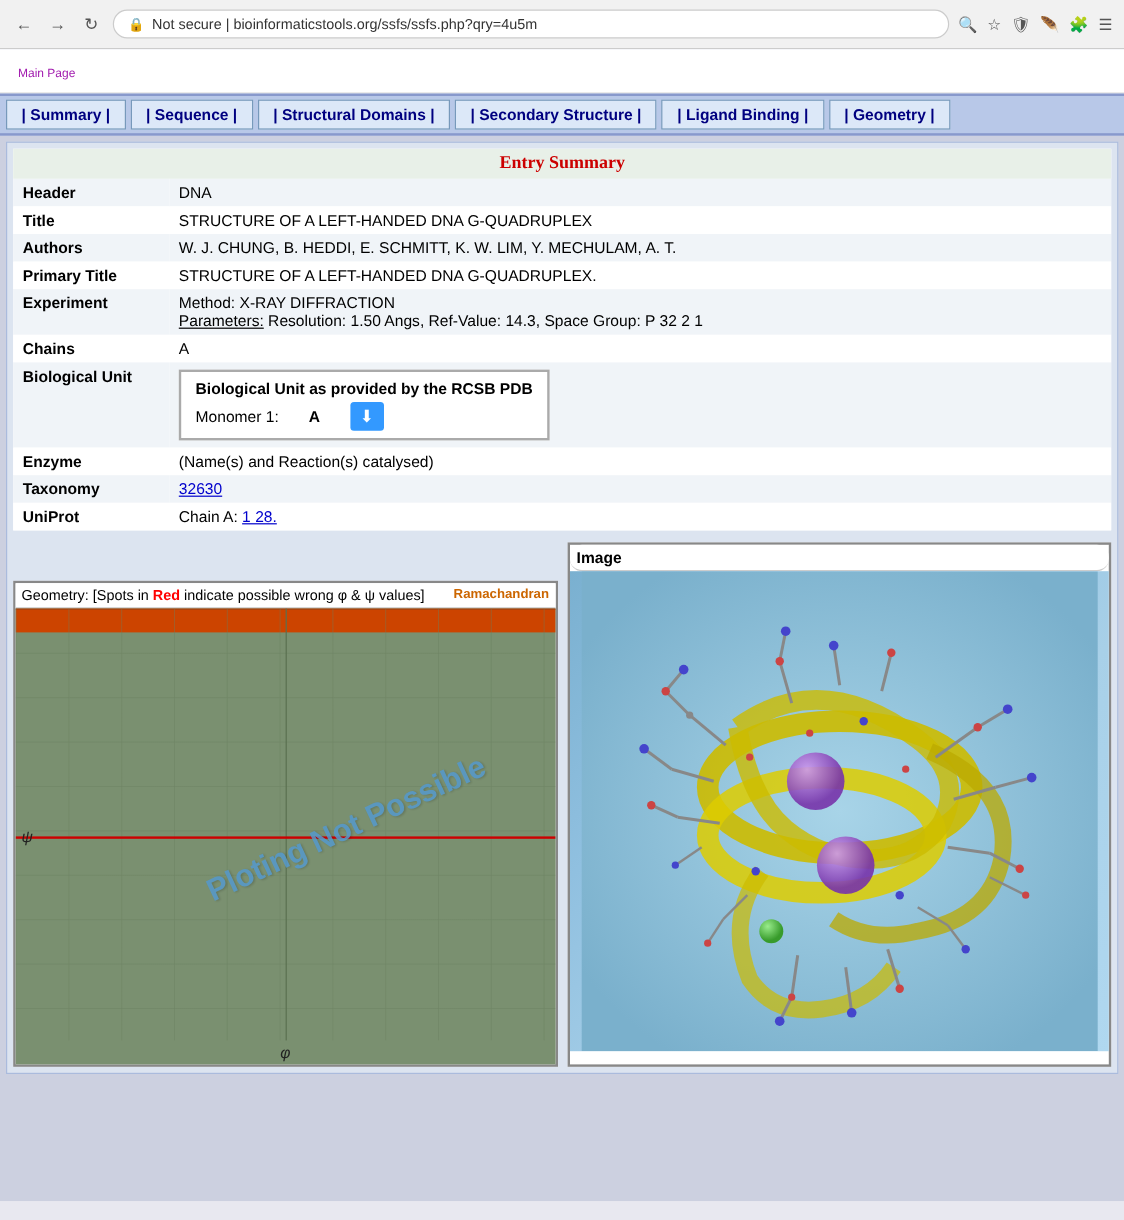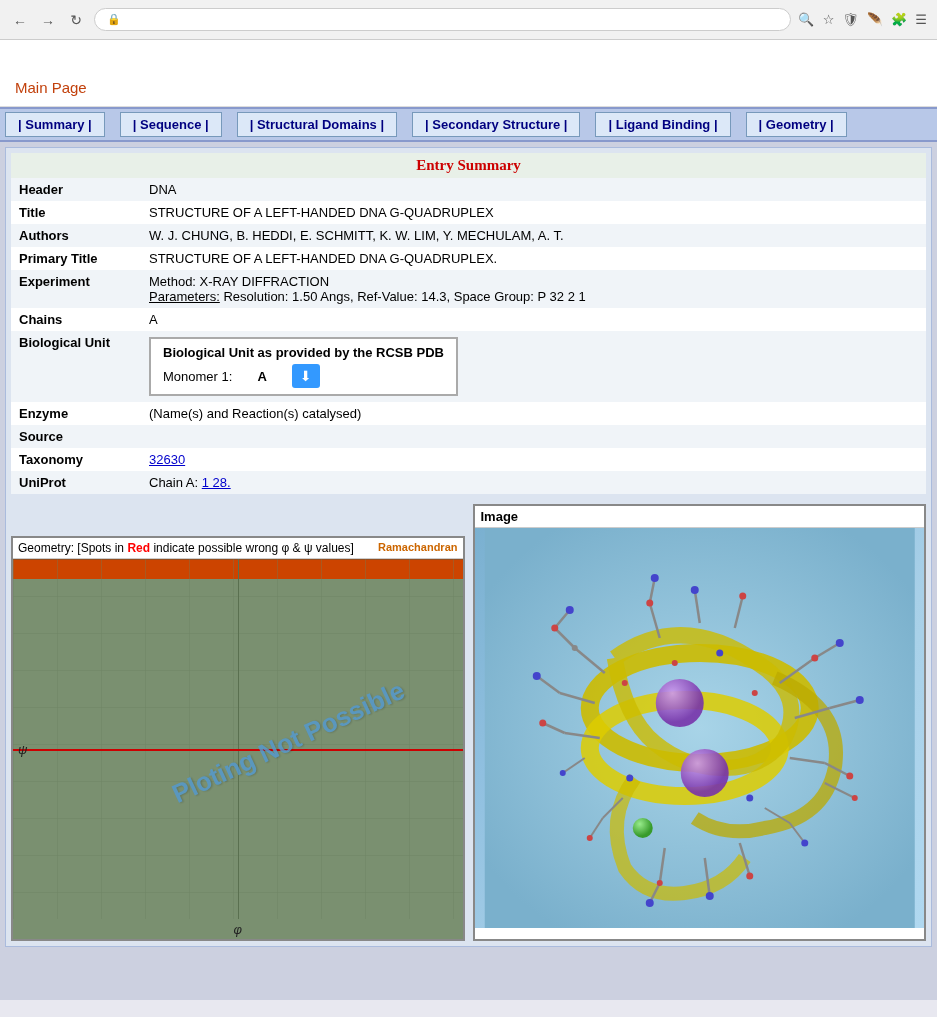--- a/index.html
+++ b/index.html
@@ -88,36 +88,35 @@
       background: linear-gradient(90deg, #f00 0%, #ff0 25%, #0f0 50%, #0ff 75%, #00f 100%);
     }
     .site-title {
       font-family: 'Comic Sans MS', cursive, sans-serif;
       font-size: 28px;
       font-weight: bold;
       color: #5533aa;
       letter-spacing: 1px;
     }
     .main-page-link {
-      color: #c2410c;
+      color: #a21caf;
       text-decoration: none;
-      font-size: 15px;
+      font-size: 10px;
       align-self: flex-start;
       padding-top: 5px;
-      margin-top: 24px;
     }
 
     
     .nav-tabs {
       background: #b8c8e8;
       border-top: 2px solid #8899cc;
       border-bottom: 2px solid #8899cc;
       display: flex;
       padding: 3px 5px;
-      gap: 15px;
+      gap: 4px;
       flex-wrap: wrap;
     }
     .nav-tab {
       background: #dce8f8;
       border: 1px solid #7799bb;
       padding: 4px 12px;
       font-size: 13px;
       font-weight: bold;
       color: #000080;
       cursor: pointer;
@@ -302,38 +301,40 @@
       flex: 1;
       border: 2px solid #888;
       background: white;
     }
     .image-header {
       font-size: 13px;
       font-weight: bold;
       padding: 3px 6px;
       background: white;
       border-bottom: 1px solid #ccc;
+      border-radius: 10px;
     }
     .molecule-image {
       width: 100%;
       height: 400px;
       background: linear-gradient(135deg, #7ab0d0 0%, #90c0e0 30%, #a8d0e8 60%, #b0d8f0 100%);
       position: relative;
       overflow: hidden;
     }
   </style>
 </head>
 <body>
 
 <div class="browser-chrome">
   <button class="browser-nav-btn">←</button>
   <button class="browser-nav-btn">→</button>
   <button class="browser-nav-btn">↻</button>
   <div class="browser-address-bar">
     <span class="lock-icon">🔒</span>
+    <span class="browser-address-text">Not secure  |  bioinformaticstools.org/ssfs/ssfs.php?qry=4u5m</span>
   </div>
   <div class="browser-icons">
     <span>🔍</span>
     <span>☆</span>
     <span>🛡</span>
     <span>🪶</span>
     <span>🧩</span>
     <span>☰</span>
   </div>
 </div>
@@ -408,24 +409,20 @@
             </div>
           </div>
         </td>
       </tr>
 
       <tr>
         <td class="label-cell">Enzyme</td>
         <td>(Name(s) and Reaction(s) catalysed)</td>
       </tr>
 
-      <tr>
-        <td class="label-cell">Source</td>
-        <td></td>
-      </tr>
 
       <tr>
         <td class="label-cell">Taxonomy</td>
         <td class="link-cell">
           <a href="#">32630</a>
         </td>
       </tr>
 
       <tr>
         <td class="label-cell">UniProt</td>

